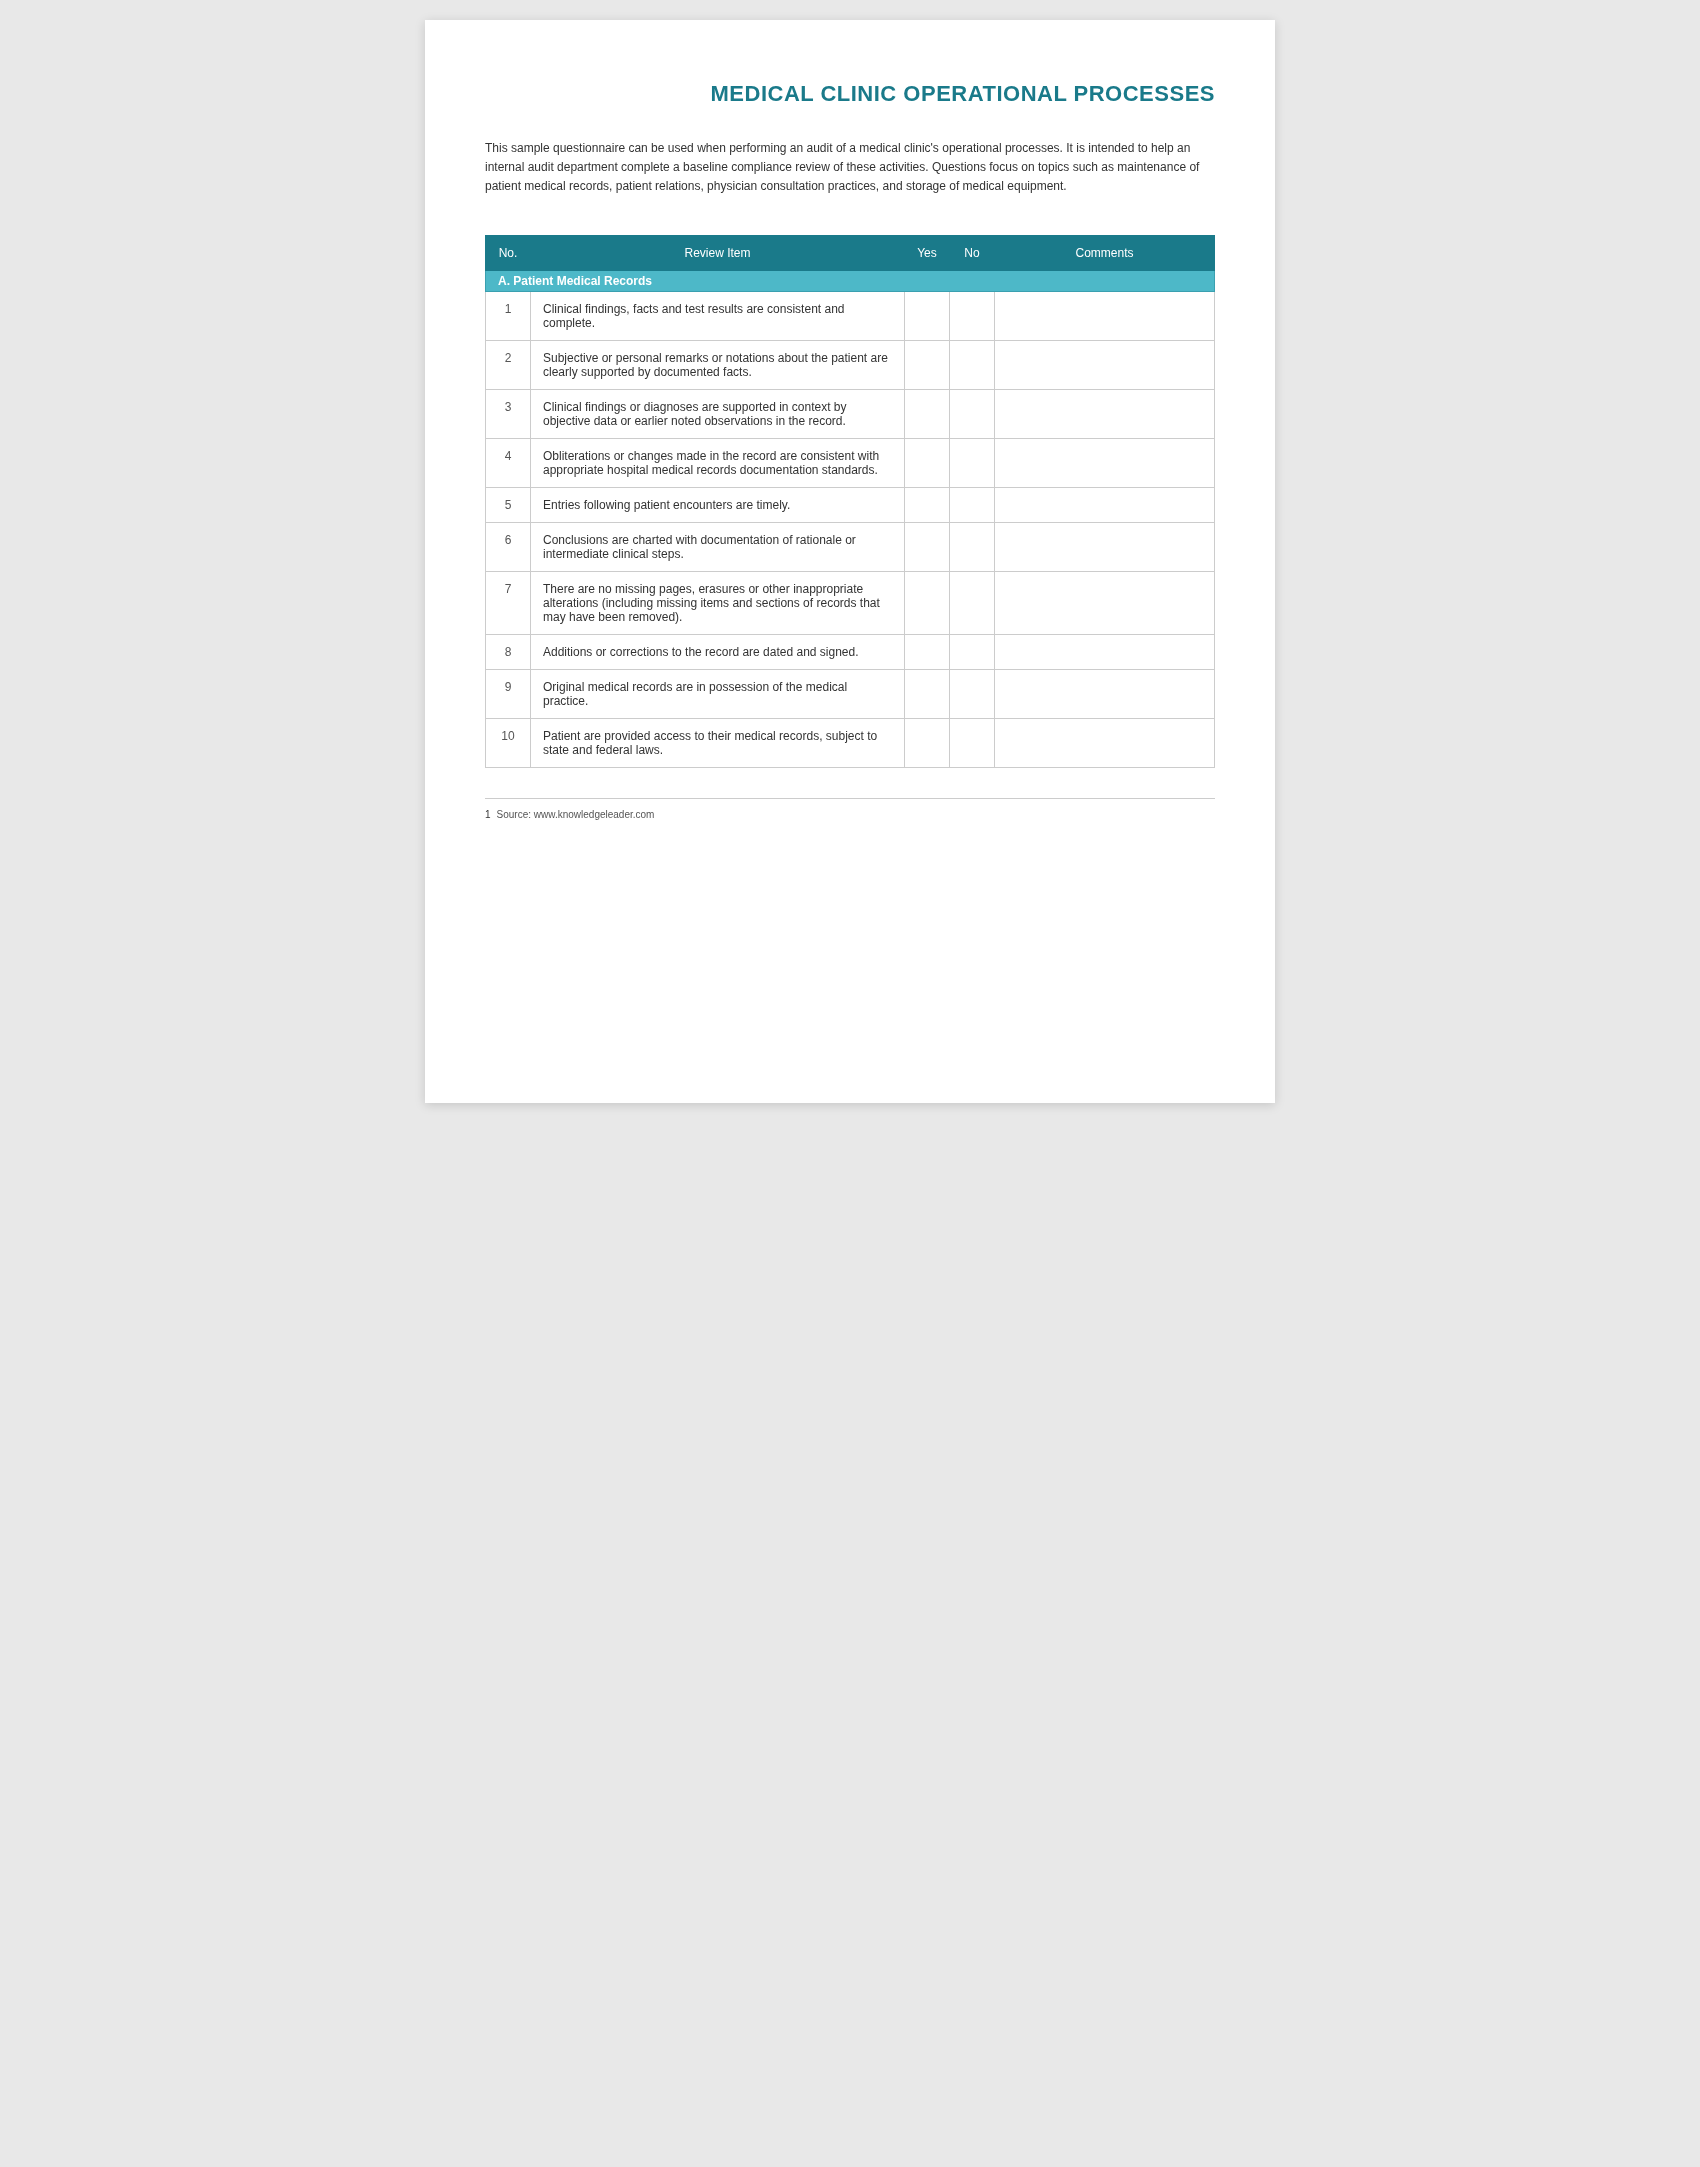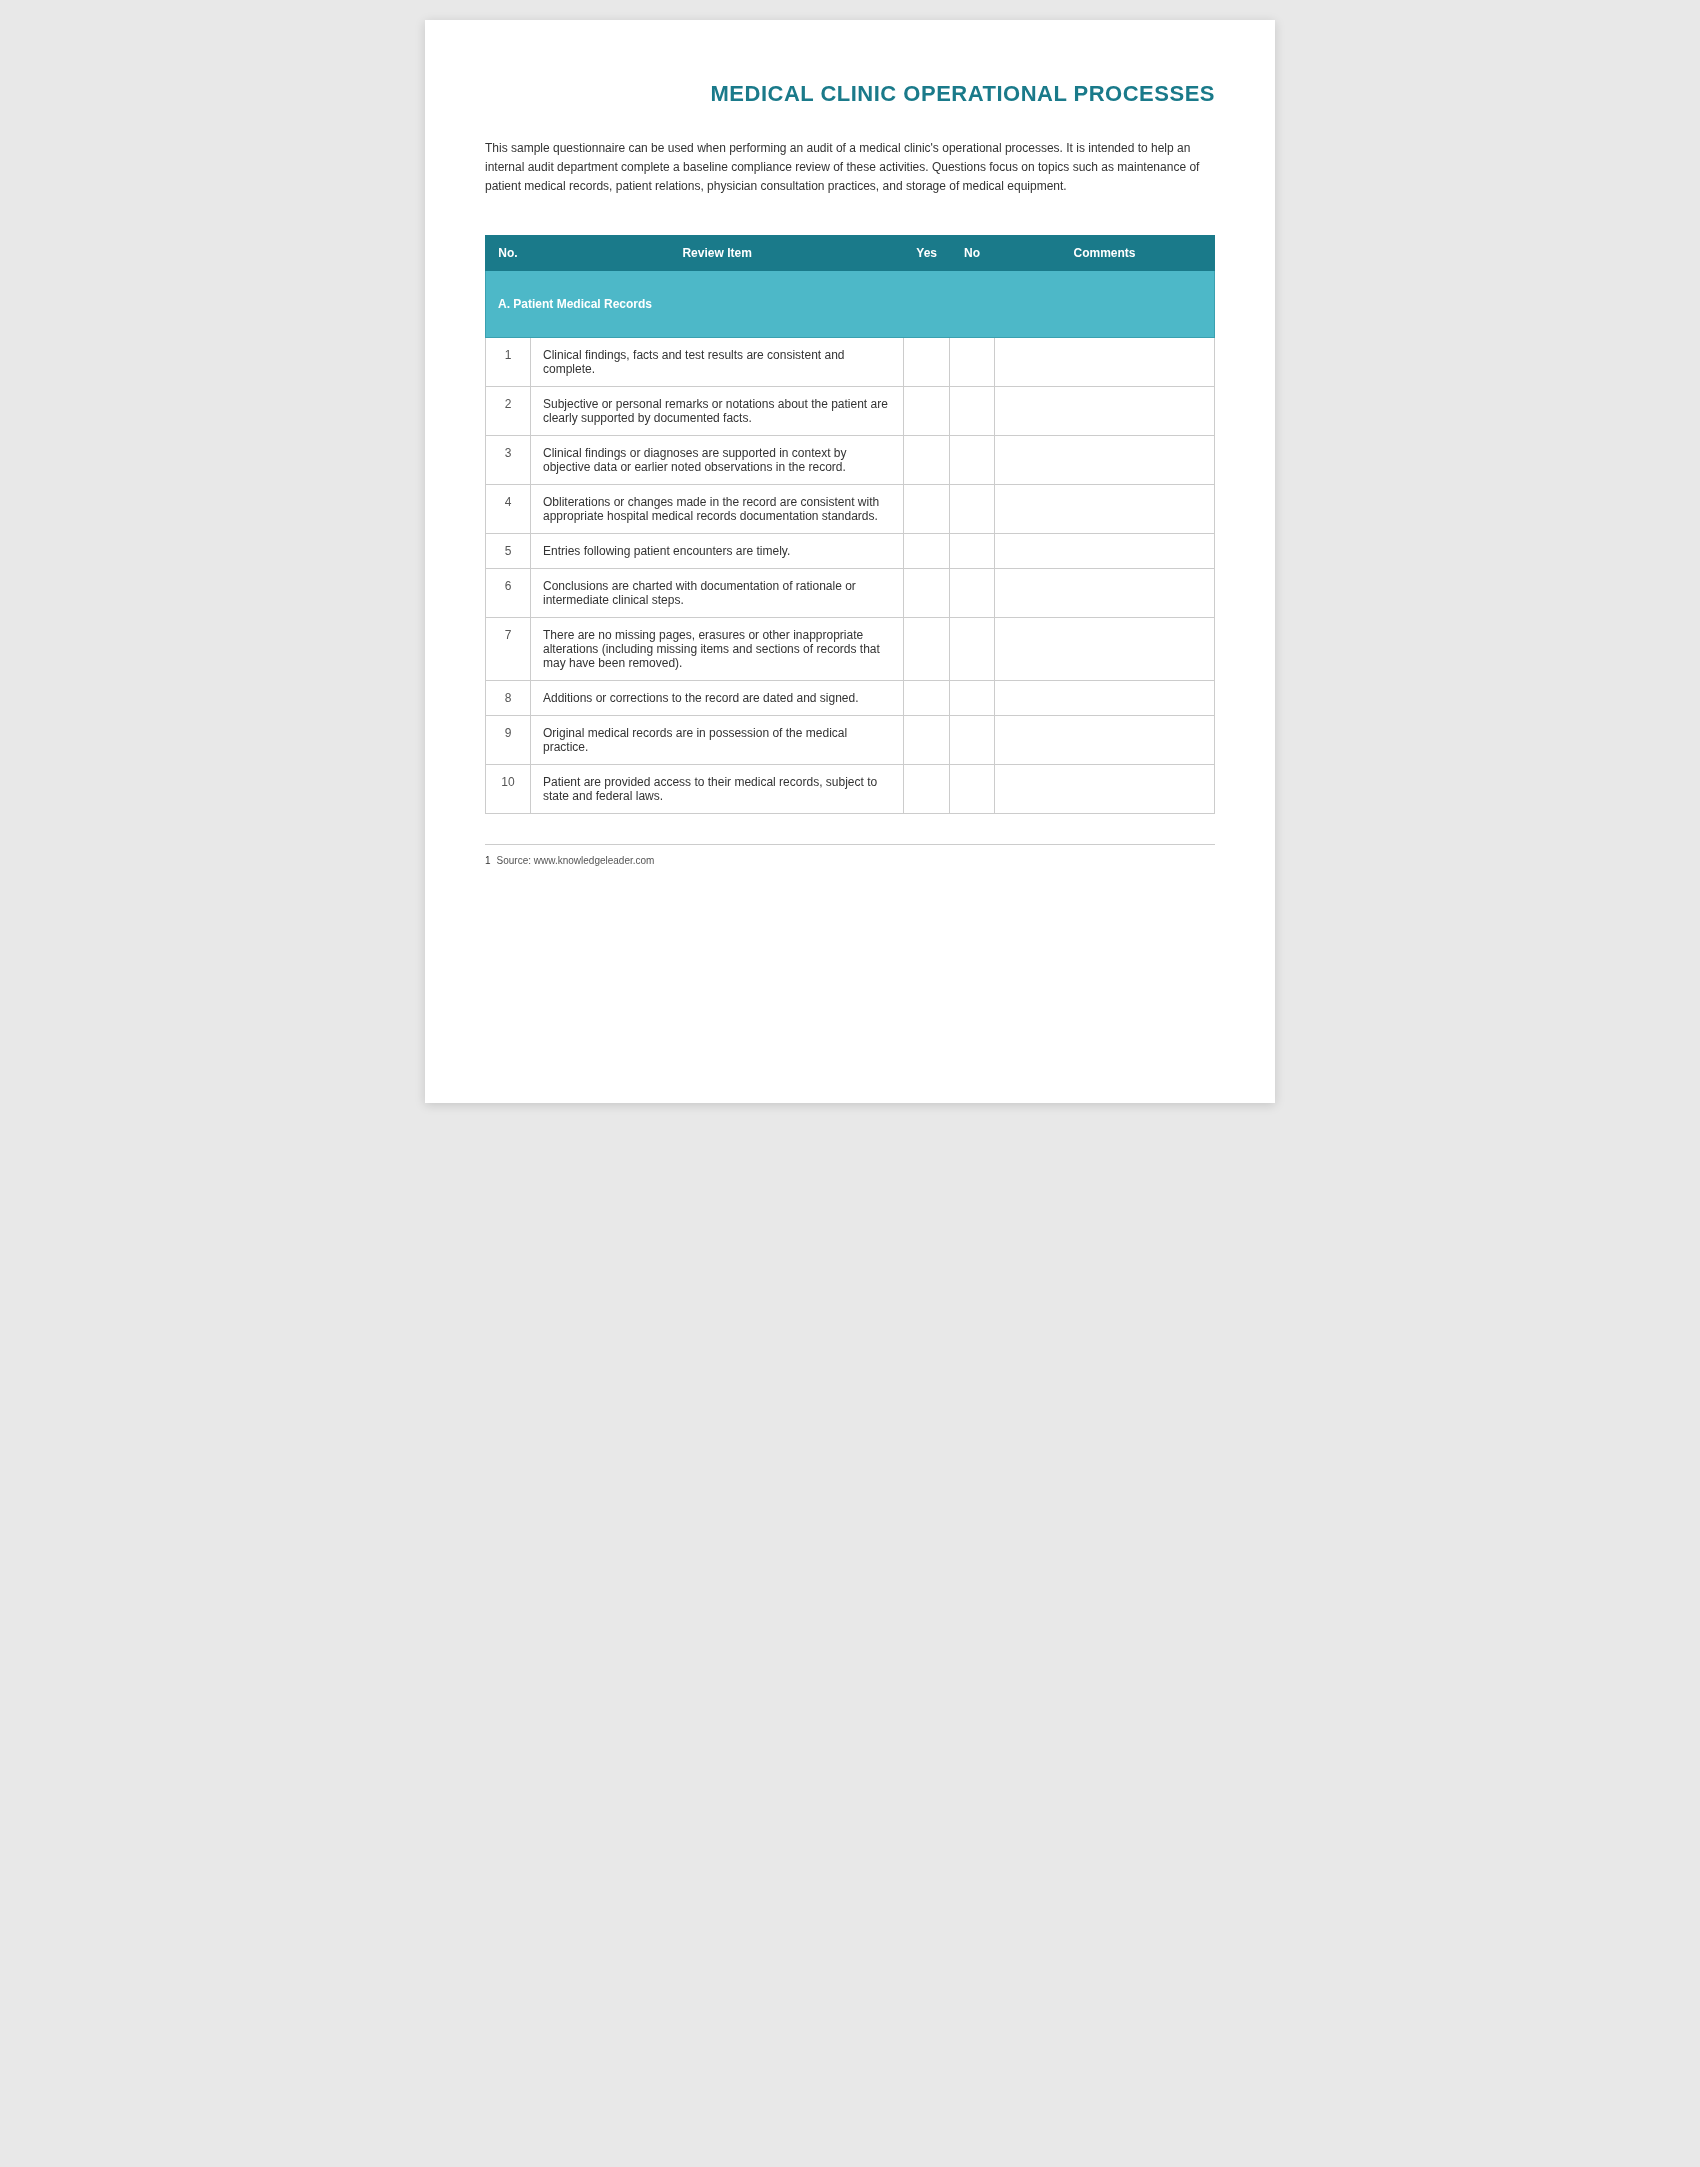--- a/index.html
+++ b/index.html
@@ -106,21 +106,21 @@
       width: 100%;
       border-collapse: collapse;
       font-size: 12px;
     }
 
     .questionnaire-table th {
       background: #1a7a8a;
       color: #ffffff;
       padding: 10px 12px;
       text-align: center;
-      font-weight: bold;
+      font-weight: normal;
       border: 1px solid #1a7a8a;
     }
 
     .questionnaire-table th.review-item-header {
       text-align: center;
     }
 
     .questionnaire-table th.no-header {
       width: 45px;
     }
@@ -136,21 +136,21 @@
 
     .questionnaire-table th.comments-header {
       width: 220px;
     }
 
     
     .section-row td {
       background: #4db8c8;
       color: #ffffff;
       font-weight: bold;
-      padding: 26px 12px;
+      padding: 3px 12px;
       font-size: 12px;
       border: 1px solid #3aa0b0;
     }
 
     
     .questionnaire-table tbody tr.data-row td {
       border: 1px solid #ccc;
       padding: 10px 12px;
       vertical-align: top;
       color: #333;

